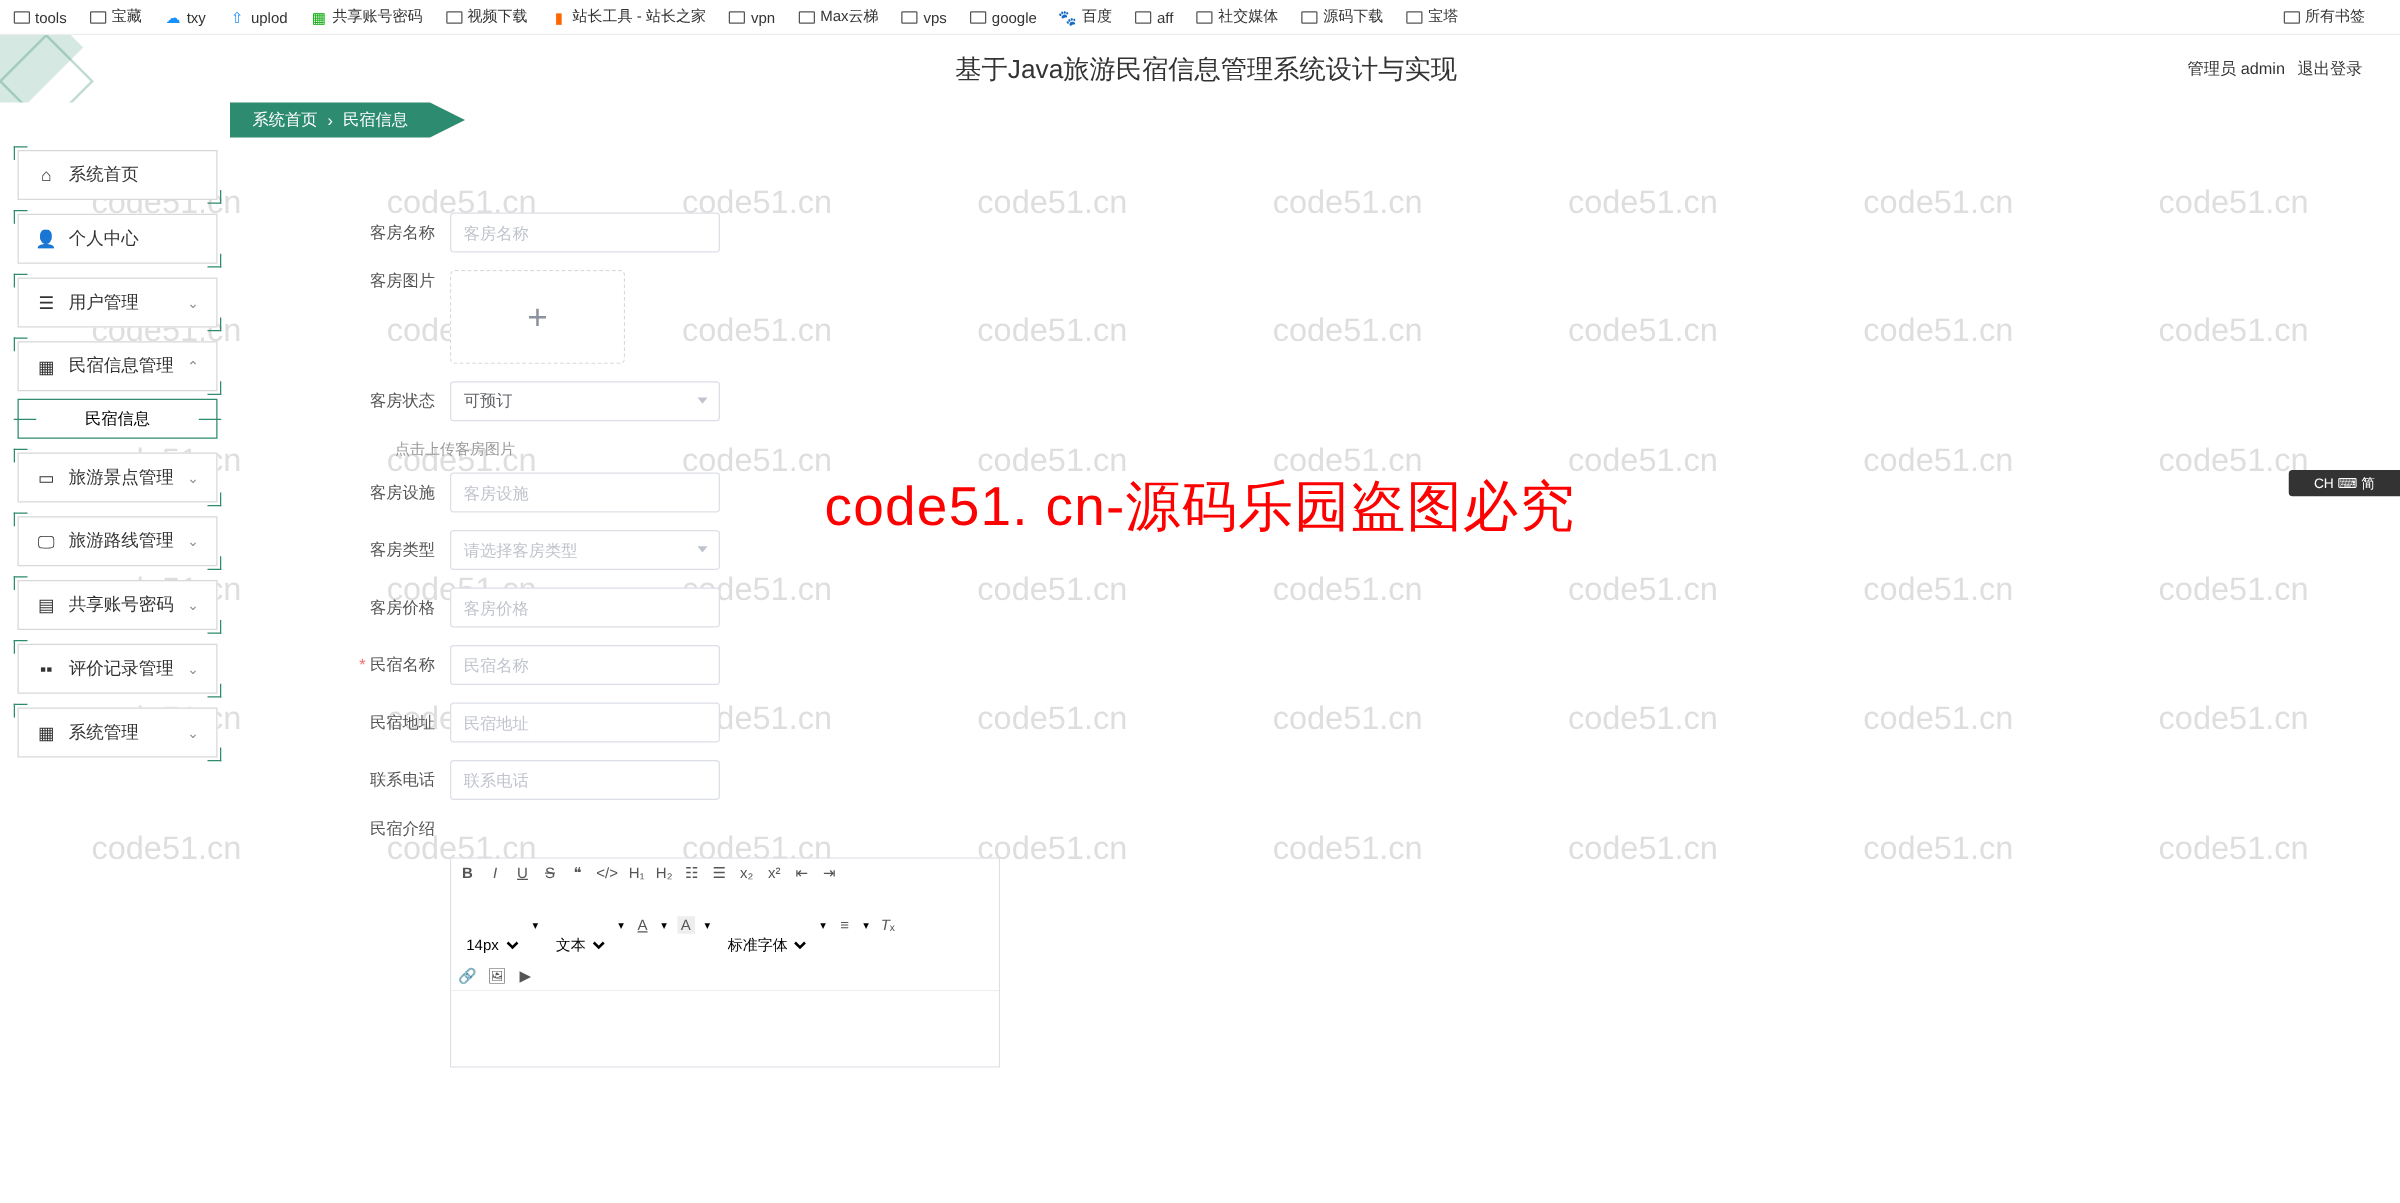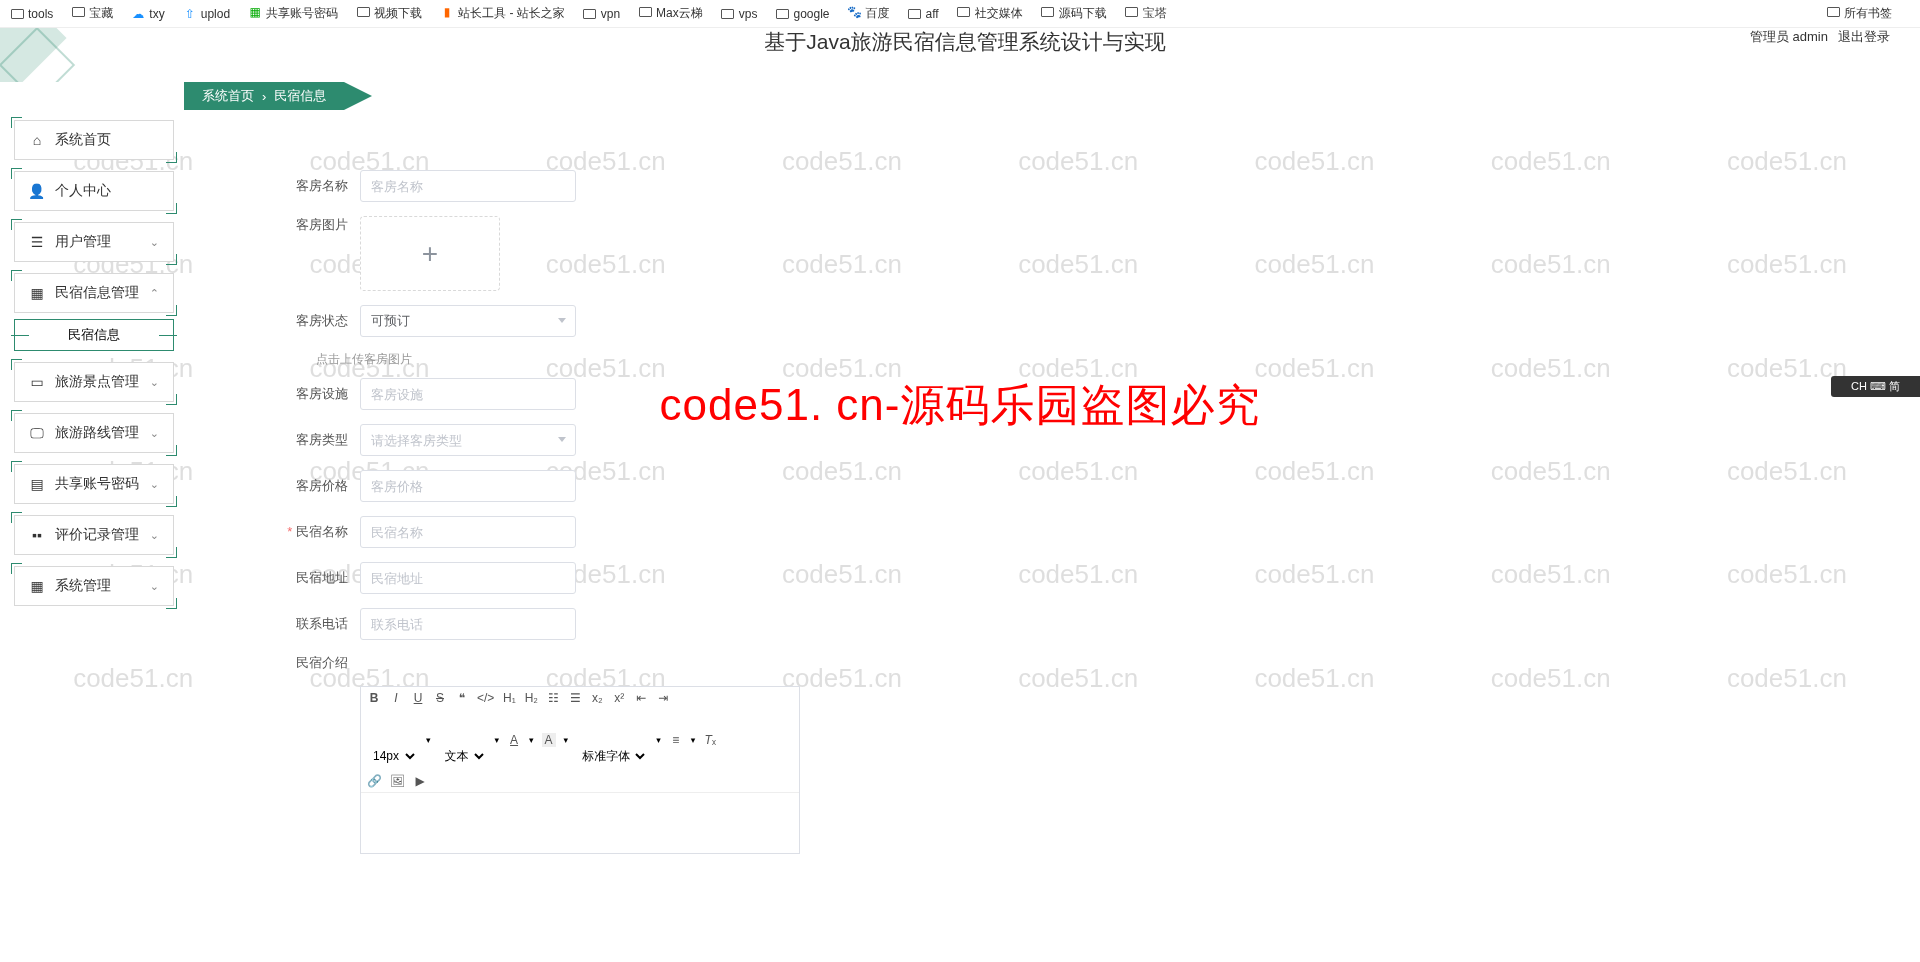--- a/index.html
+++ b/index.html
@@ -1,31 +1,31 @@
 <!DOCTYPE html>
 <html><head>
 <meta charset="utf-8">
 <style>
 * { margin: 0; padding: 0; box-sizing: border-box; font-family: "Microsoft YaHei", Arial, sans-serif; }
 body { background: #fff; overflow: hidden; width: 1920px; height: 962px; position: relative; }
 
 
 .bookmarks-bar { height: 28px; background: #fff; display: flex; align-items: center; padding: 0 10px; font-size: 12px; color: #333; border-bottom: 1px solid #eee; }
-.bookmark { display: flex; margin-right: 18px; cursor: pointer; }
+.bookmark { display: flex; align-items: center; margin-right: 18px; cursor: pointer; }
 .bookmark .bicon { width: 14px; height: 14px; margin-right: 4px; display: inline-flex; align-items: center; justify-content: center; }
 .folder-icon { border: 1px solid #555; border-radius: 1px; width: 13px; height: 10px; position: relative; }
 .bookmarks-right { margin-left: auto; display: flex; }
 
 
 .watermark { position: absolute; left: 0; right: 0; color: #bfbfbf; font-size: 26px; display: flex; justify-content: space-between; padding: 0 15px; pointer-events: none; z-index: 0; opacity: 0.5; }
 .watermark span { flex: 1; text-align: center; }
 .watermark-big { position: absolute; left: 50%; top: 376px; transform: translateX(-50%); color: #ff0000; font-size: 44px; font-weight: 500; z-index: 50; pointer-events: none; letter-spacing: 1px; }
 
 
-.app-header { position: relative; height: 54px; background: #fff; display: flex; align-items: flex-start; z-index: 2; }
+.app-header { position: relative; height: 54px; background: #fff; display: flex; align-items: center; z-index: 2; }
 .header-deco { width: 180px; height: 54px; position: relative; overflow: hidden; }
 .header-deco::before { content: ''; position: absolute; left: -30px; top: -30px; width: 80px; height: 80px; background: #2d8b6f; transform: rotate(45deg); opacity: 0.2; }
 .header-deco::after { content: ''; position: absolute; left: 10px; top: 10px; width: 50px; height: 50px; border: 2px solid #2d8b6f; transform: rotate(45deg); opacity: 0.3; }
 .header-title { flex: 1; text-align: center; font-size: 21px; color: #333; }
 .header-right { padding-right: 30px; font-size: 13px; color: #333; display: flex; gap: 10px; }
 
 
 .breadcrumb { position: relative; margin-left: 184px; background: #2d8b6f; color: #fff; height: 28px; display: flex; align-items: center; padding: 0 18px; font-size: 13px; width: fit-content; z-index: 2; }
 .breadcrumb::after { content: ''; position: absolute; right: -28px; top: 0; border-left: 28px solid #2d8b6f; border-top: 14px solid transparent; border-bottom: 14px solid transparent; }
 .breadcrumb a { color: #fff; text-decoration: none; }

